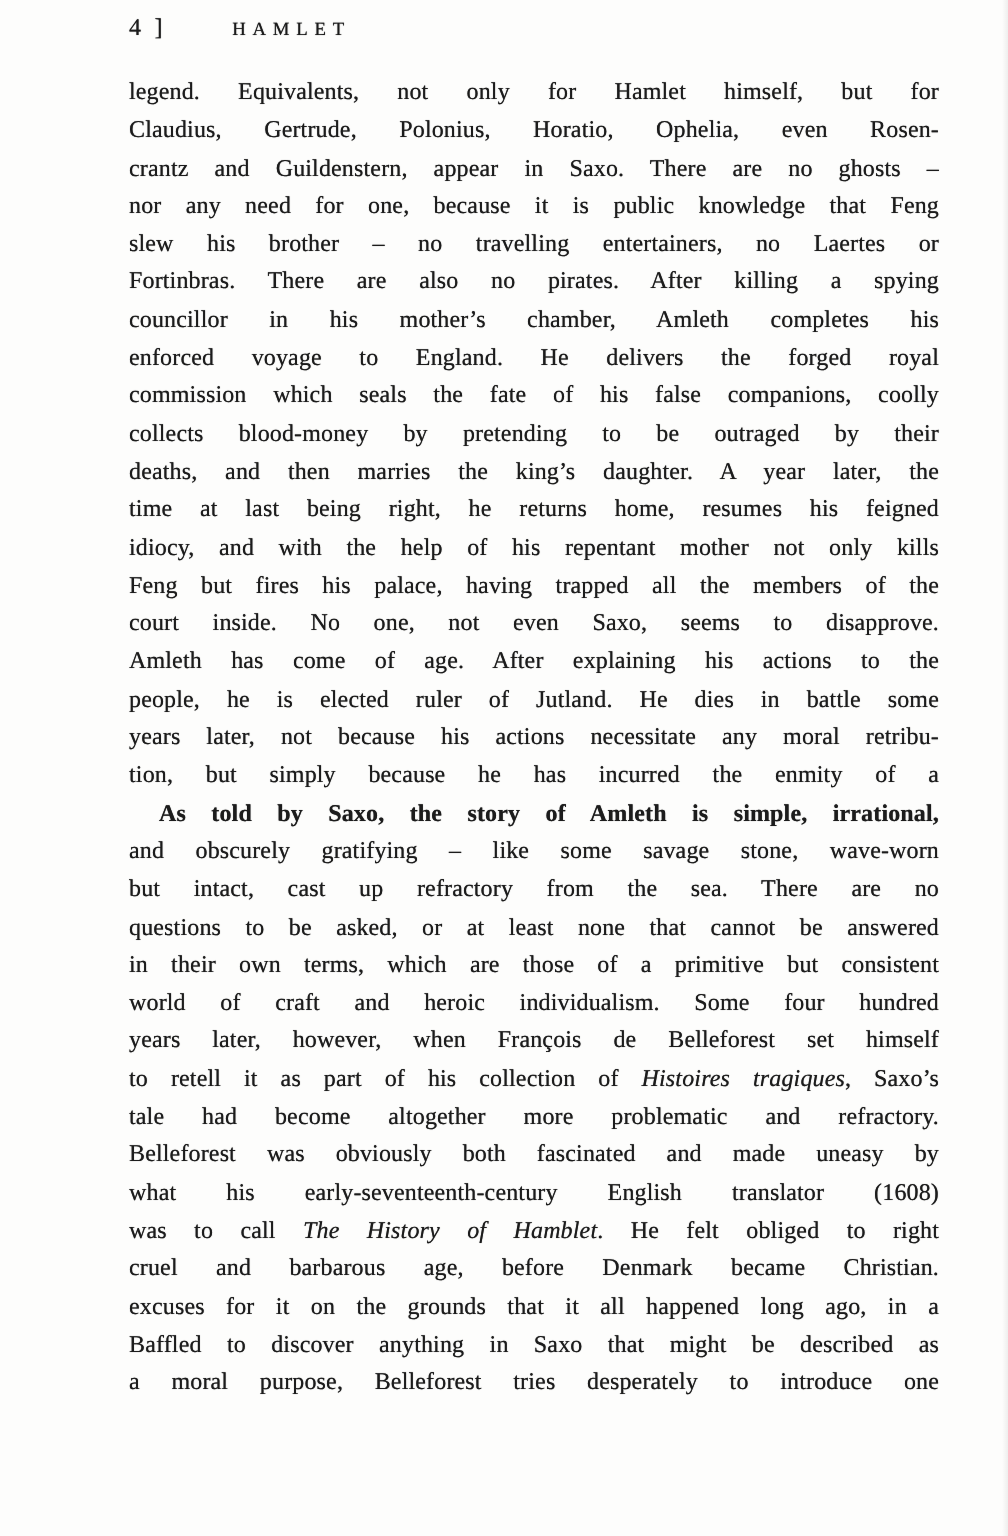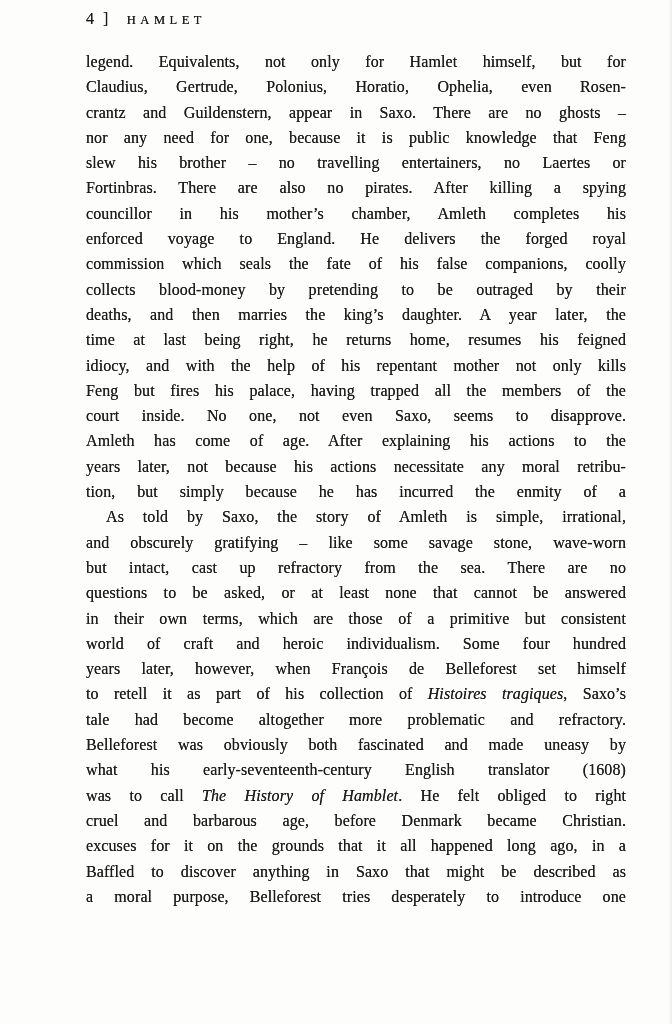--- a/index.html
+++ b/index.html
@@ -36,21 +36,21 @@
     align-items: baseline;
   }
   .page-number {
     font-size: 16px;
     letter-spacing: 2.5px;
     text-shadow: 0 0 0.5px rgba(25,25,25,0.85);
   }
   .running-title {
     font-size: 12.5px;
     letter-spacing: 4.5px;
-    margin-left: 16px;
+    margin-left: 44px;
     text-shadow: 0 0 0.6px rgba(25,25,25,0.9);
   }
   .text-block {
     position: absolute;
     top: 49px;
     left: 86px;
     width: 540px;
   }
   .para { margin: 0; }
   .line {
@@ -60,20 +60,21 @@
     text-align-last: justify;
     letter-spacing: 0.1px;
     text-shadow: 0 0 0.5px rgba(25,25,25,0.85);
     white-space: normal;
   }
   .line.para-end {
     text-align-last: left;
   }
   .line.first-indent {
     padding-left: 20px;
+    font-weight: bold;
   }
   .italic {
     font-style: italic;
   }
 </style>
 </head>
 <body>
 
 <div class="page">
   <div class="page-header">
@@ -91,20 +92,21 @@
         <div class="line"><span>councillor in his mother’s chamber, Amleth completes his</span></div>
         <div class="line"><span>enforced voyage to England. He delivers the forged royal</span></div>
         <div class="line"><span>commission which seals the fate of his false companions, coolly</span></div>
         <div class="line"><span>collects blood-money by pretending to be outraged by their</span></div>
         <div class="line"><span>deaths, and then marries the king’s daughter. A year later, the</span></div>
         <div class="line"><span>time at last being right, he returns home, resumes his feigned</span></div>
         <div class="line"><span>idiocy, and with the help of his repentant mother not only kills</span></div>
         <div class="line"><span>Feng but fires his palace, having trapped all the members of the</span></div>
         <div class="line"><span>court inside. No one, not even Saxo, seems to disapprove.</span></div>
         <div class="line"><span>Amleth has come of age. After explaining his actions to the</span></div>
+        <div class="line"><span>people, he is elected ruler of Jutland. He dies in battle some</span></div>
         <div class="line"><span>years later, not because his actions necessitate any moral retribu-</span></div>
         <div class="line"><span>tion, but simply because he has incurred the enmity of a</span></div>
       </div>
       <div class="para">
         <div class="line first-indent"><span>As told by Saxo, the story of Amleth is simple, irrational,</span></div>
         <div class="line"><span>and obscurely gratifying – like some savage stone, wave-worn</span></div>
         <div class="line"><span>but intact, cast up refractory from the sea. There are no</span></div>
         <div class="line"><span>questions to be asked, or at least none that cannot be answered</span></div>
         <div class="line"><span>in their own terms, which are those of a primitive but consistent</span></div>
         <div class="line"><span>world of craft and heroic individualism. Some four hundred</span></div>

